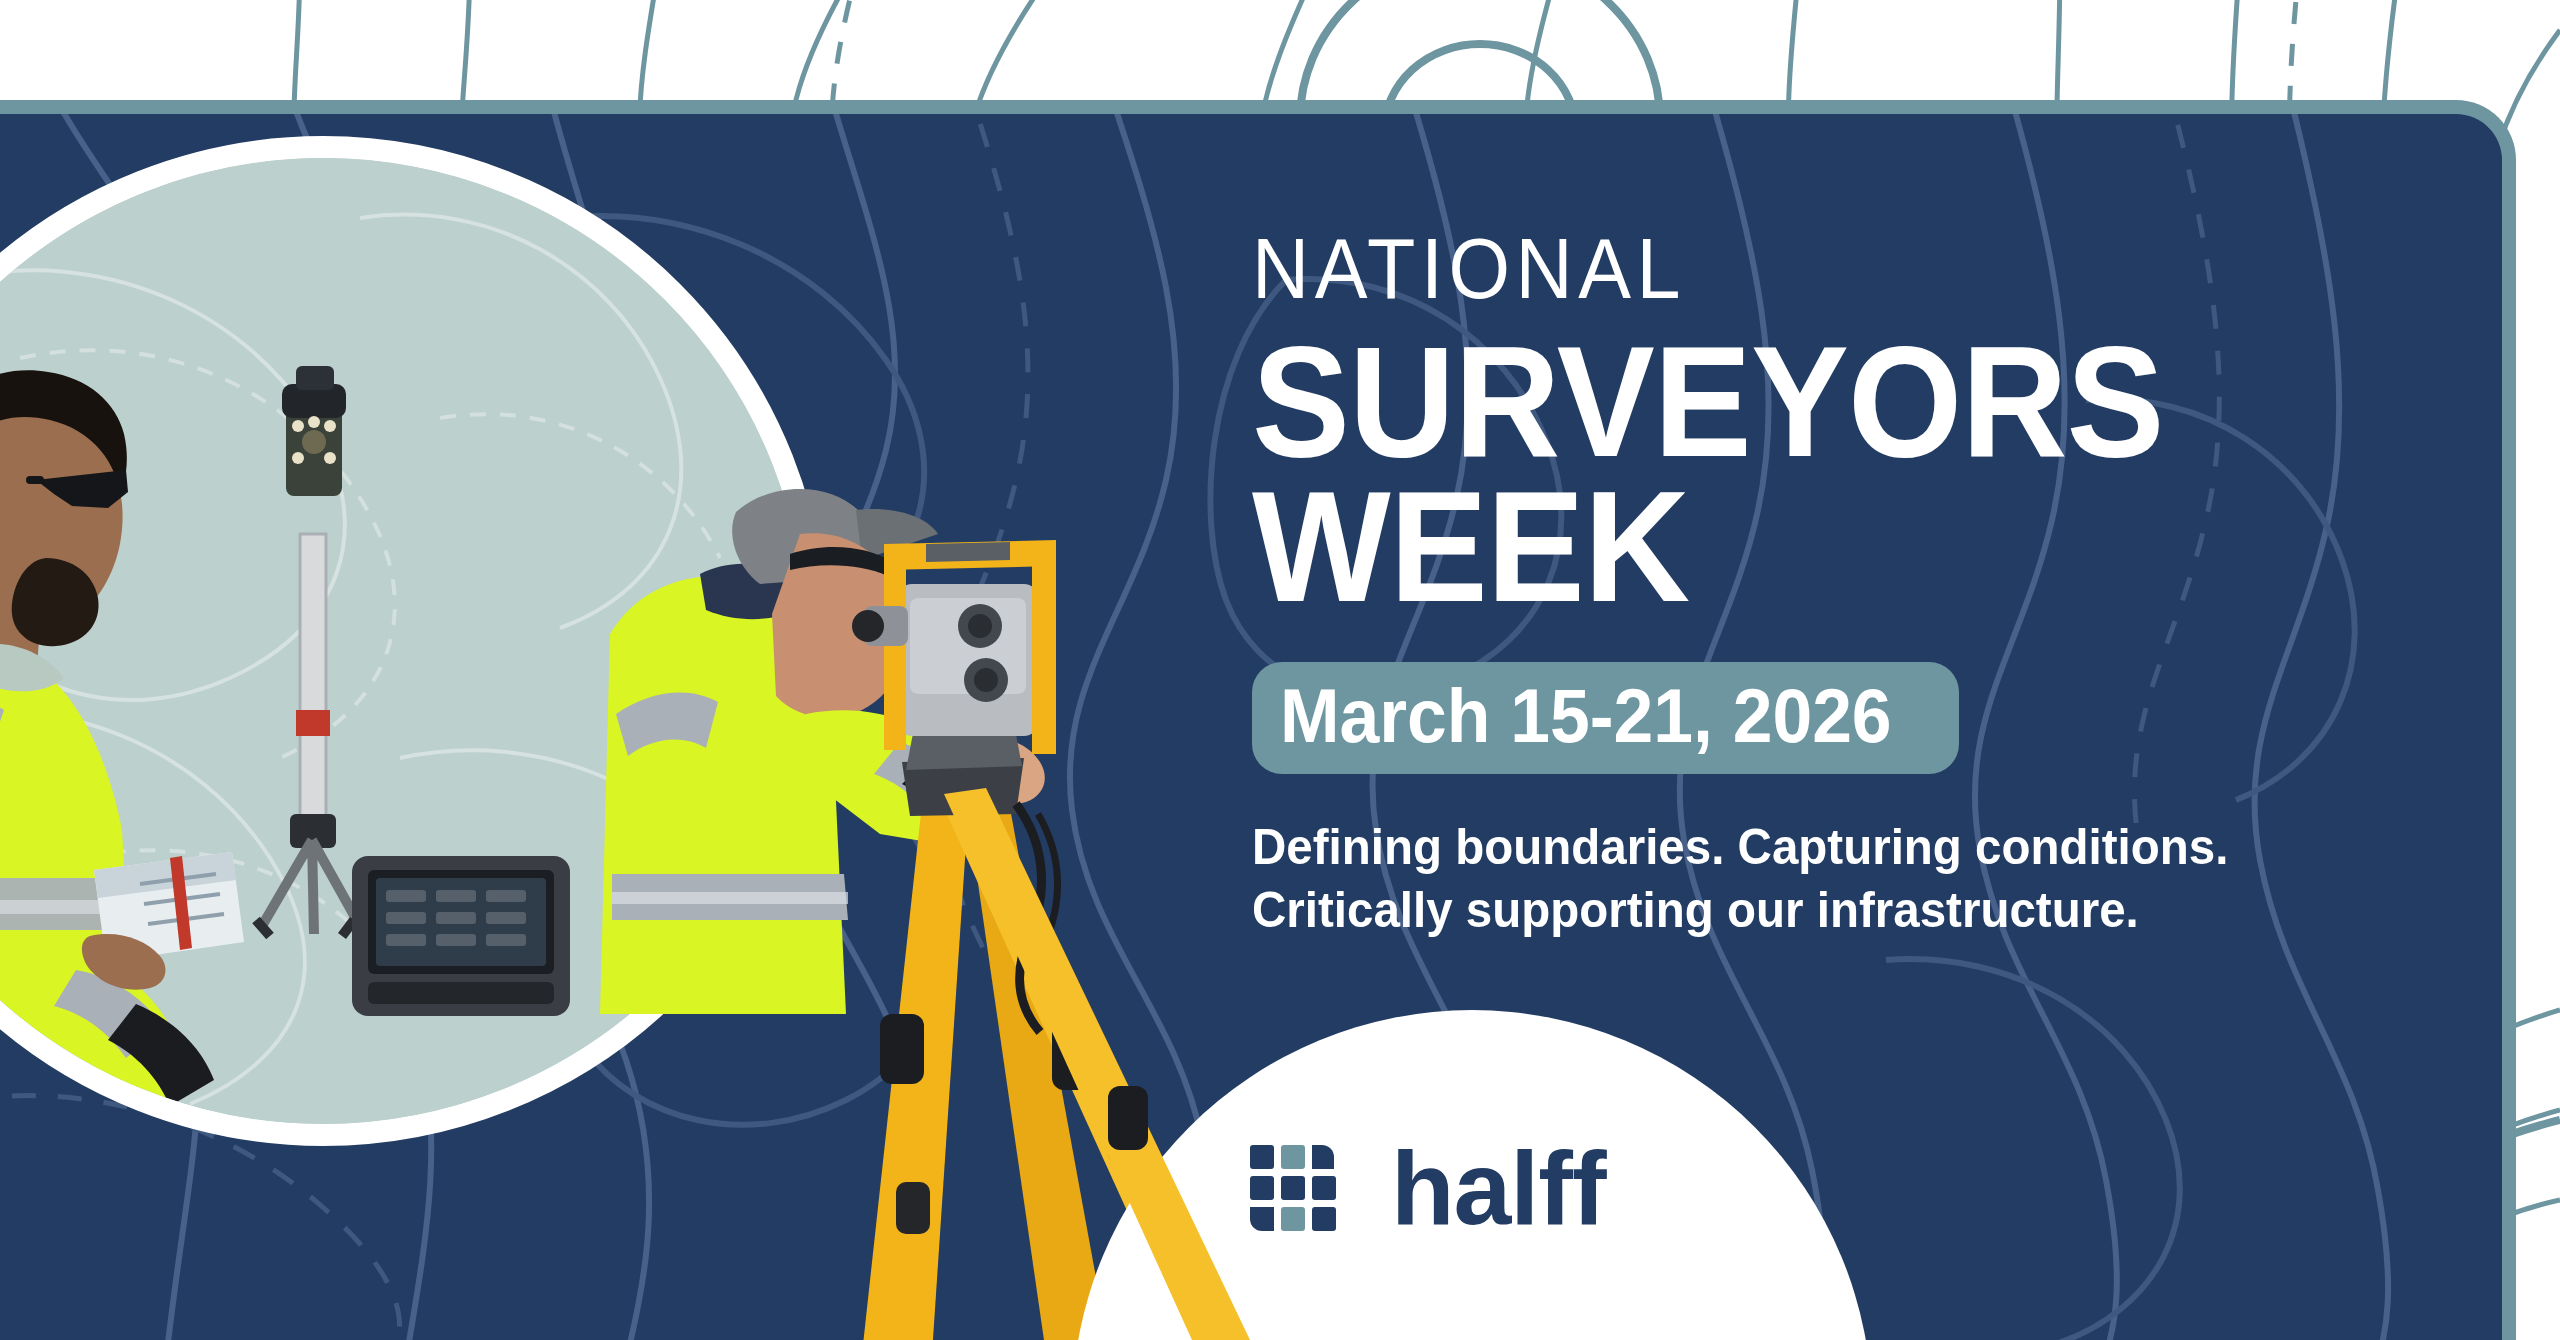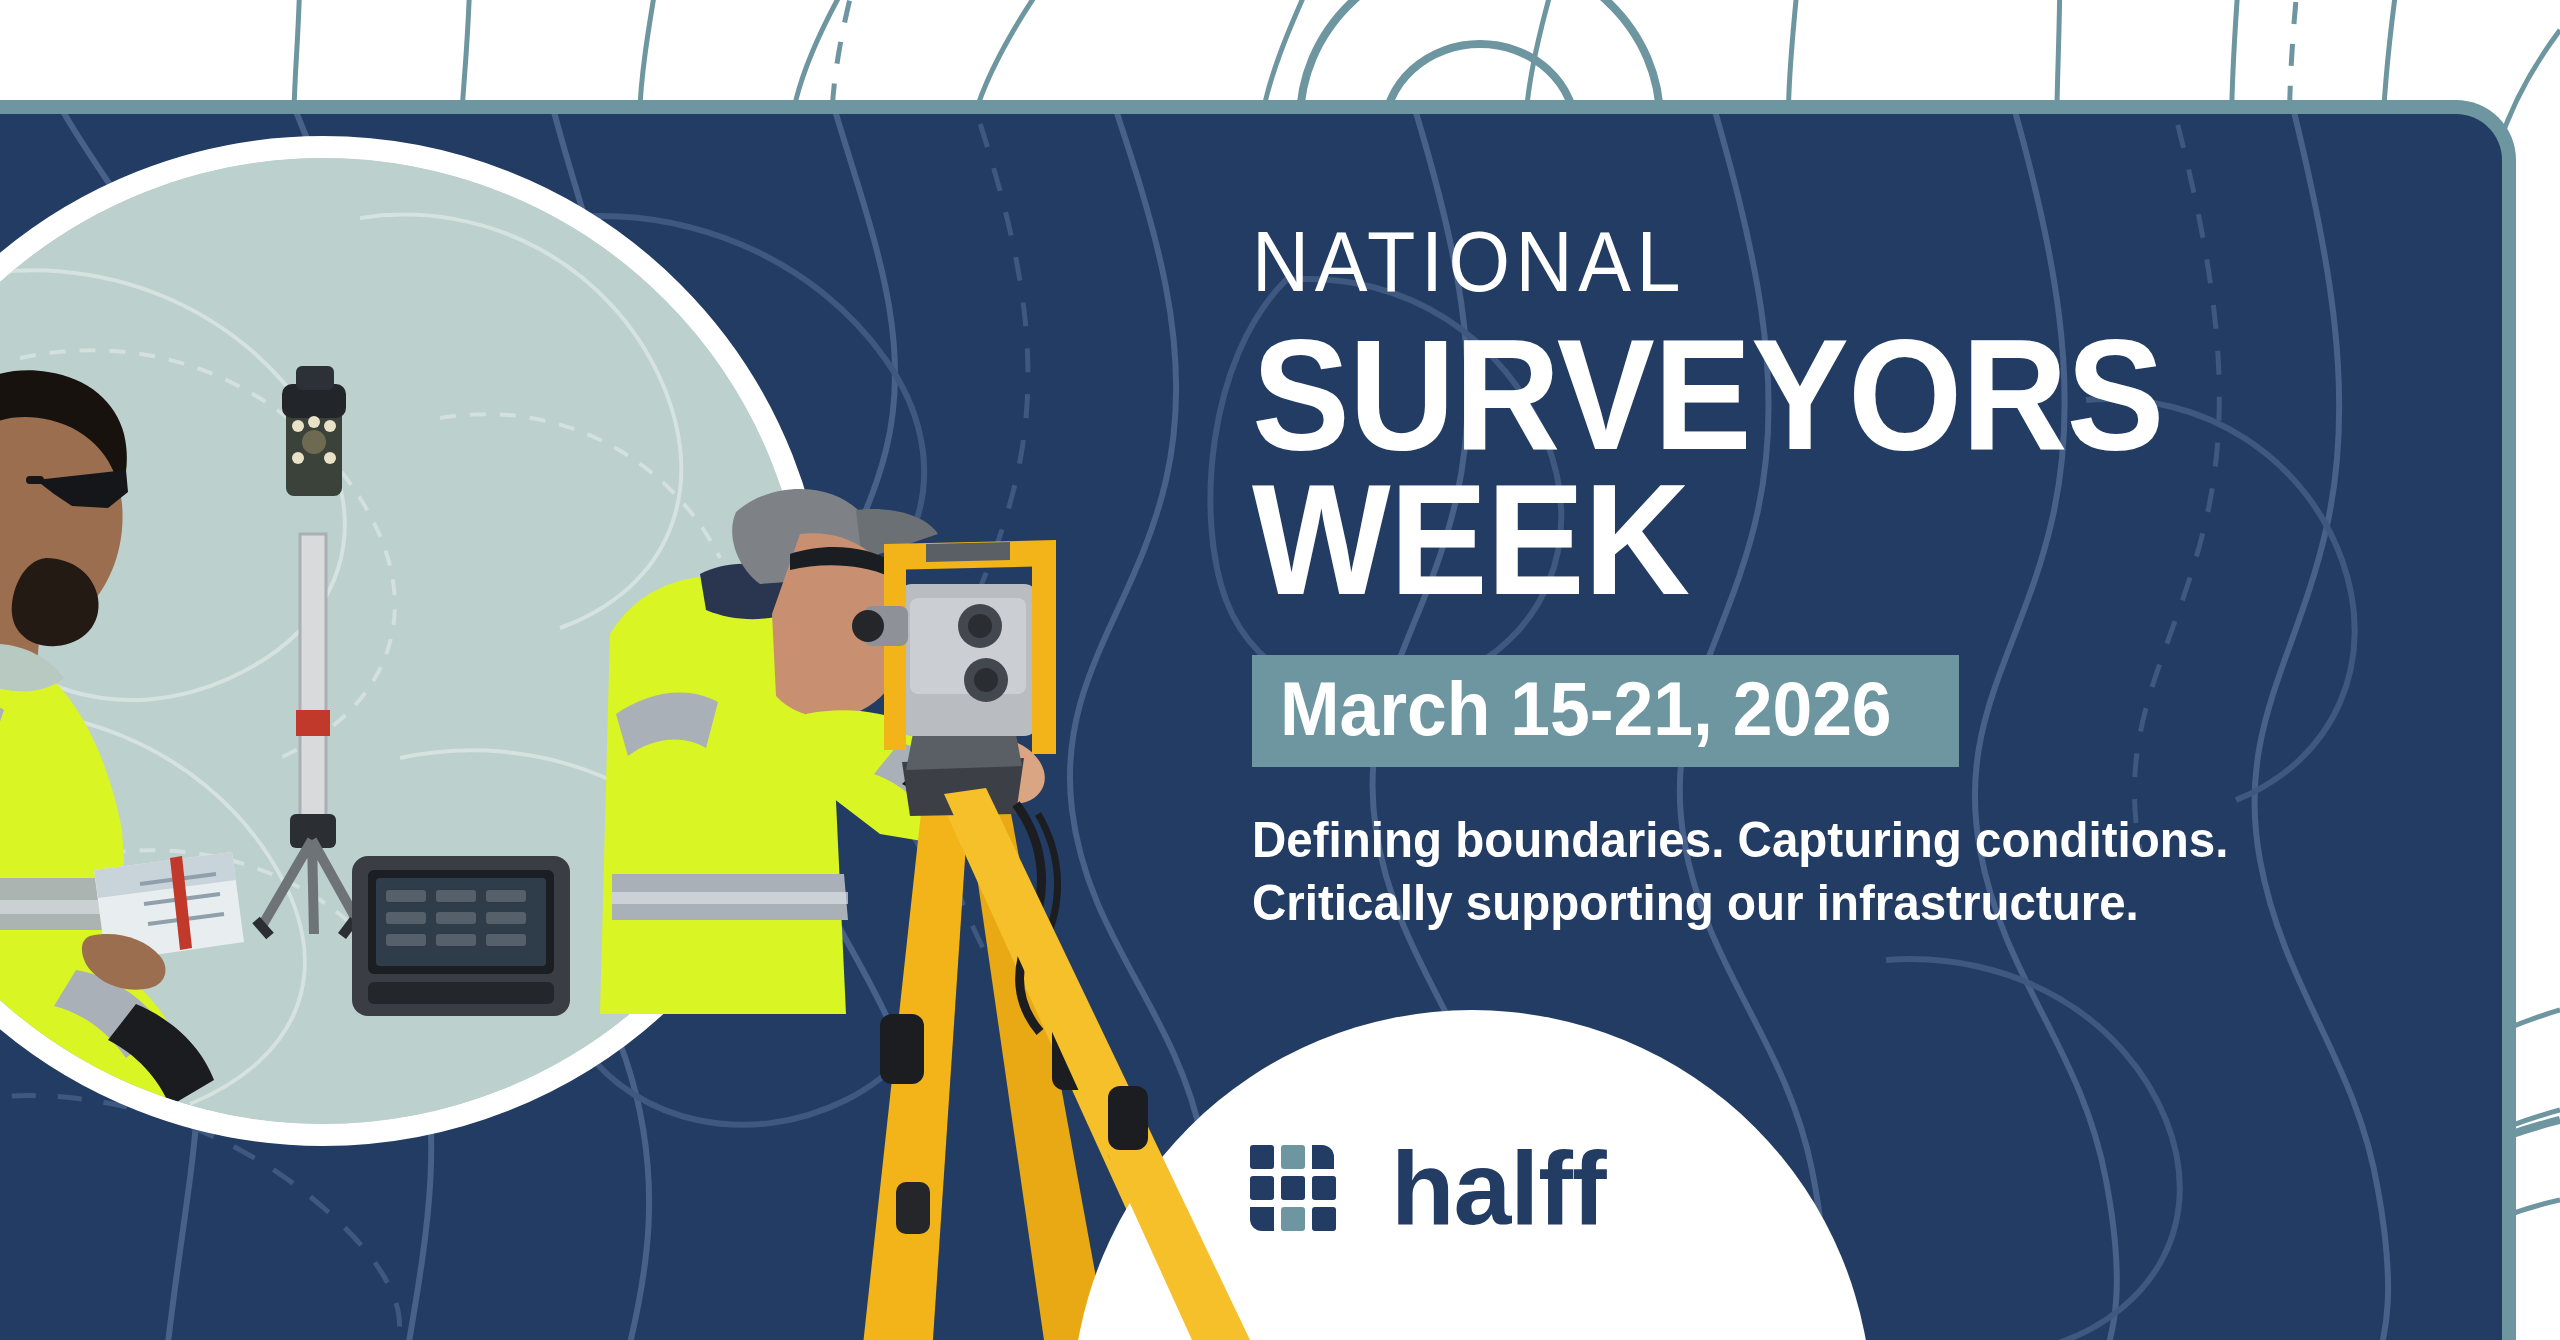--- a/index.html
+++ b/index.html
@@ -42,37 +42,38 @@
   }
   .logo-row {
     position:absolute; left:1250px; top:1136px; z-index:10;
     display:flex; align-items:center; gap:55px;
   }
   .logo-mark { width:86px; height:86px; flex:none; }
   .logo-word { font-size:104px; font-weight:bold; color:#233C63;
                letter-spacing:-1px; line-height:1; font-family:"Liberation Sans", sans-serif; }
 
   
-  .text-col { position:absolute; left:1252px; top:218px; z-index:9; width:1240px; }
+  .text-col { position:absolute; left:1252px; top:225px; z-index:9; width:1240px; }
 
   .eyebrow {
     font-size:86px; font-weight:300; color:#ffffff; line-height:1;
     letter-spacing:6px; transform:scaleX(0.92); transform-origin:left center;
     font-family:"Liberation Sans Narrow","Liberation Sans", sans-serif;
   }
   .hl1, .hl2 {
     font-size:158px; font-weight:bold; color:#ffffff; line-height:0.92;
     letter-spacing:-1px; transform:scaleX(0.93); transform-origin:left center;
     font-family:"Liberation Sans Narrow","Liberation Sans", sans-serif;
   }
   .hl1 { margin-top:18px; }
 
   .date-banner {
     display:inline-block; margin-top:42px; background:#6D96A0;
     padding:16px 28px 20px 28px;
+    border-radius:30px;
   }
   .date-text {
     font-size:76px; font-weight:bold; color:#ffffff; line-height:1;
     transform:scaleX(0.94); transform-origin:left center; display:block;
     font-family:"Liberation Sans Narrow","Liberation Sans", sans-serif;
   }
 
   .tagline {
     margin-top:42px; font-size:50px; font-weight:bold; color:#ffffff;
     line-height:1.26; transform:scaleX(0.95); transform-origin:left center;

